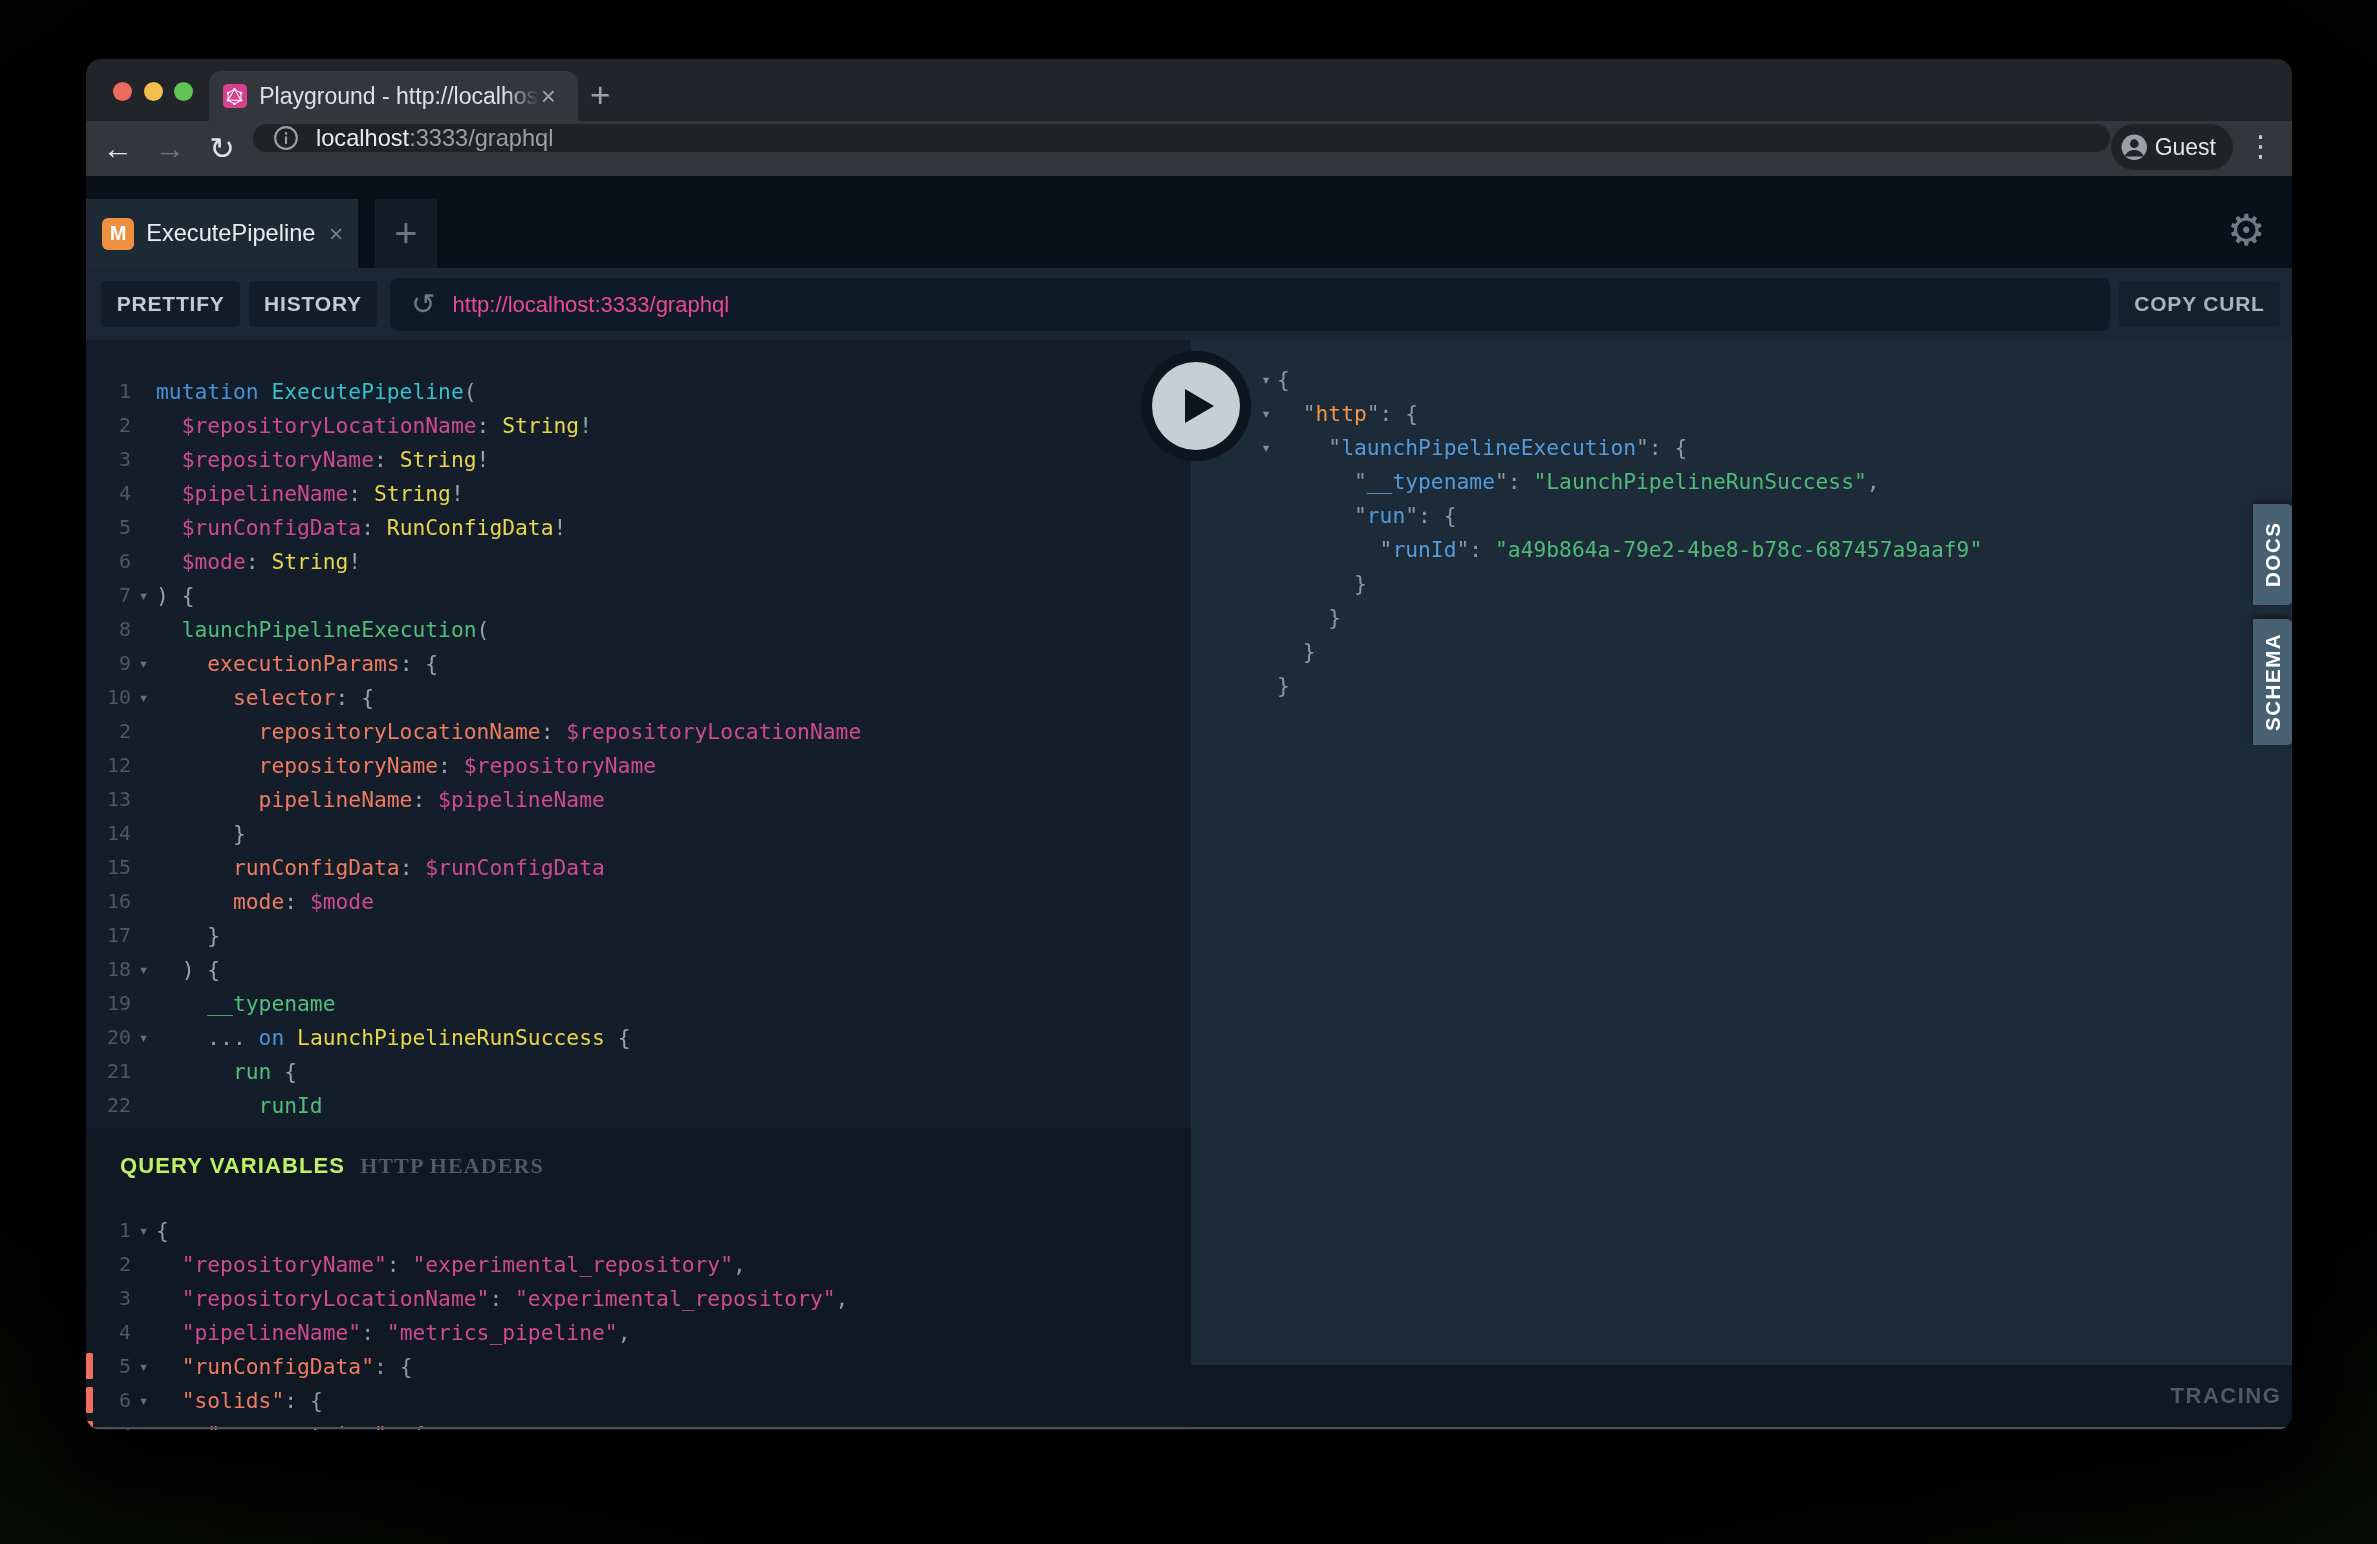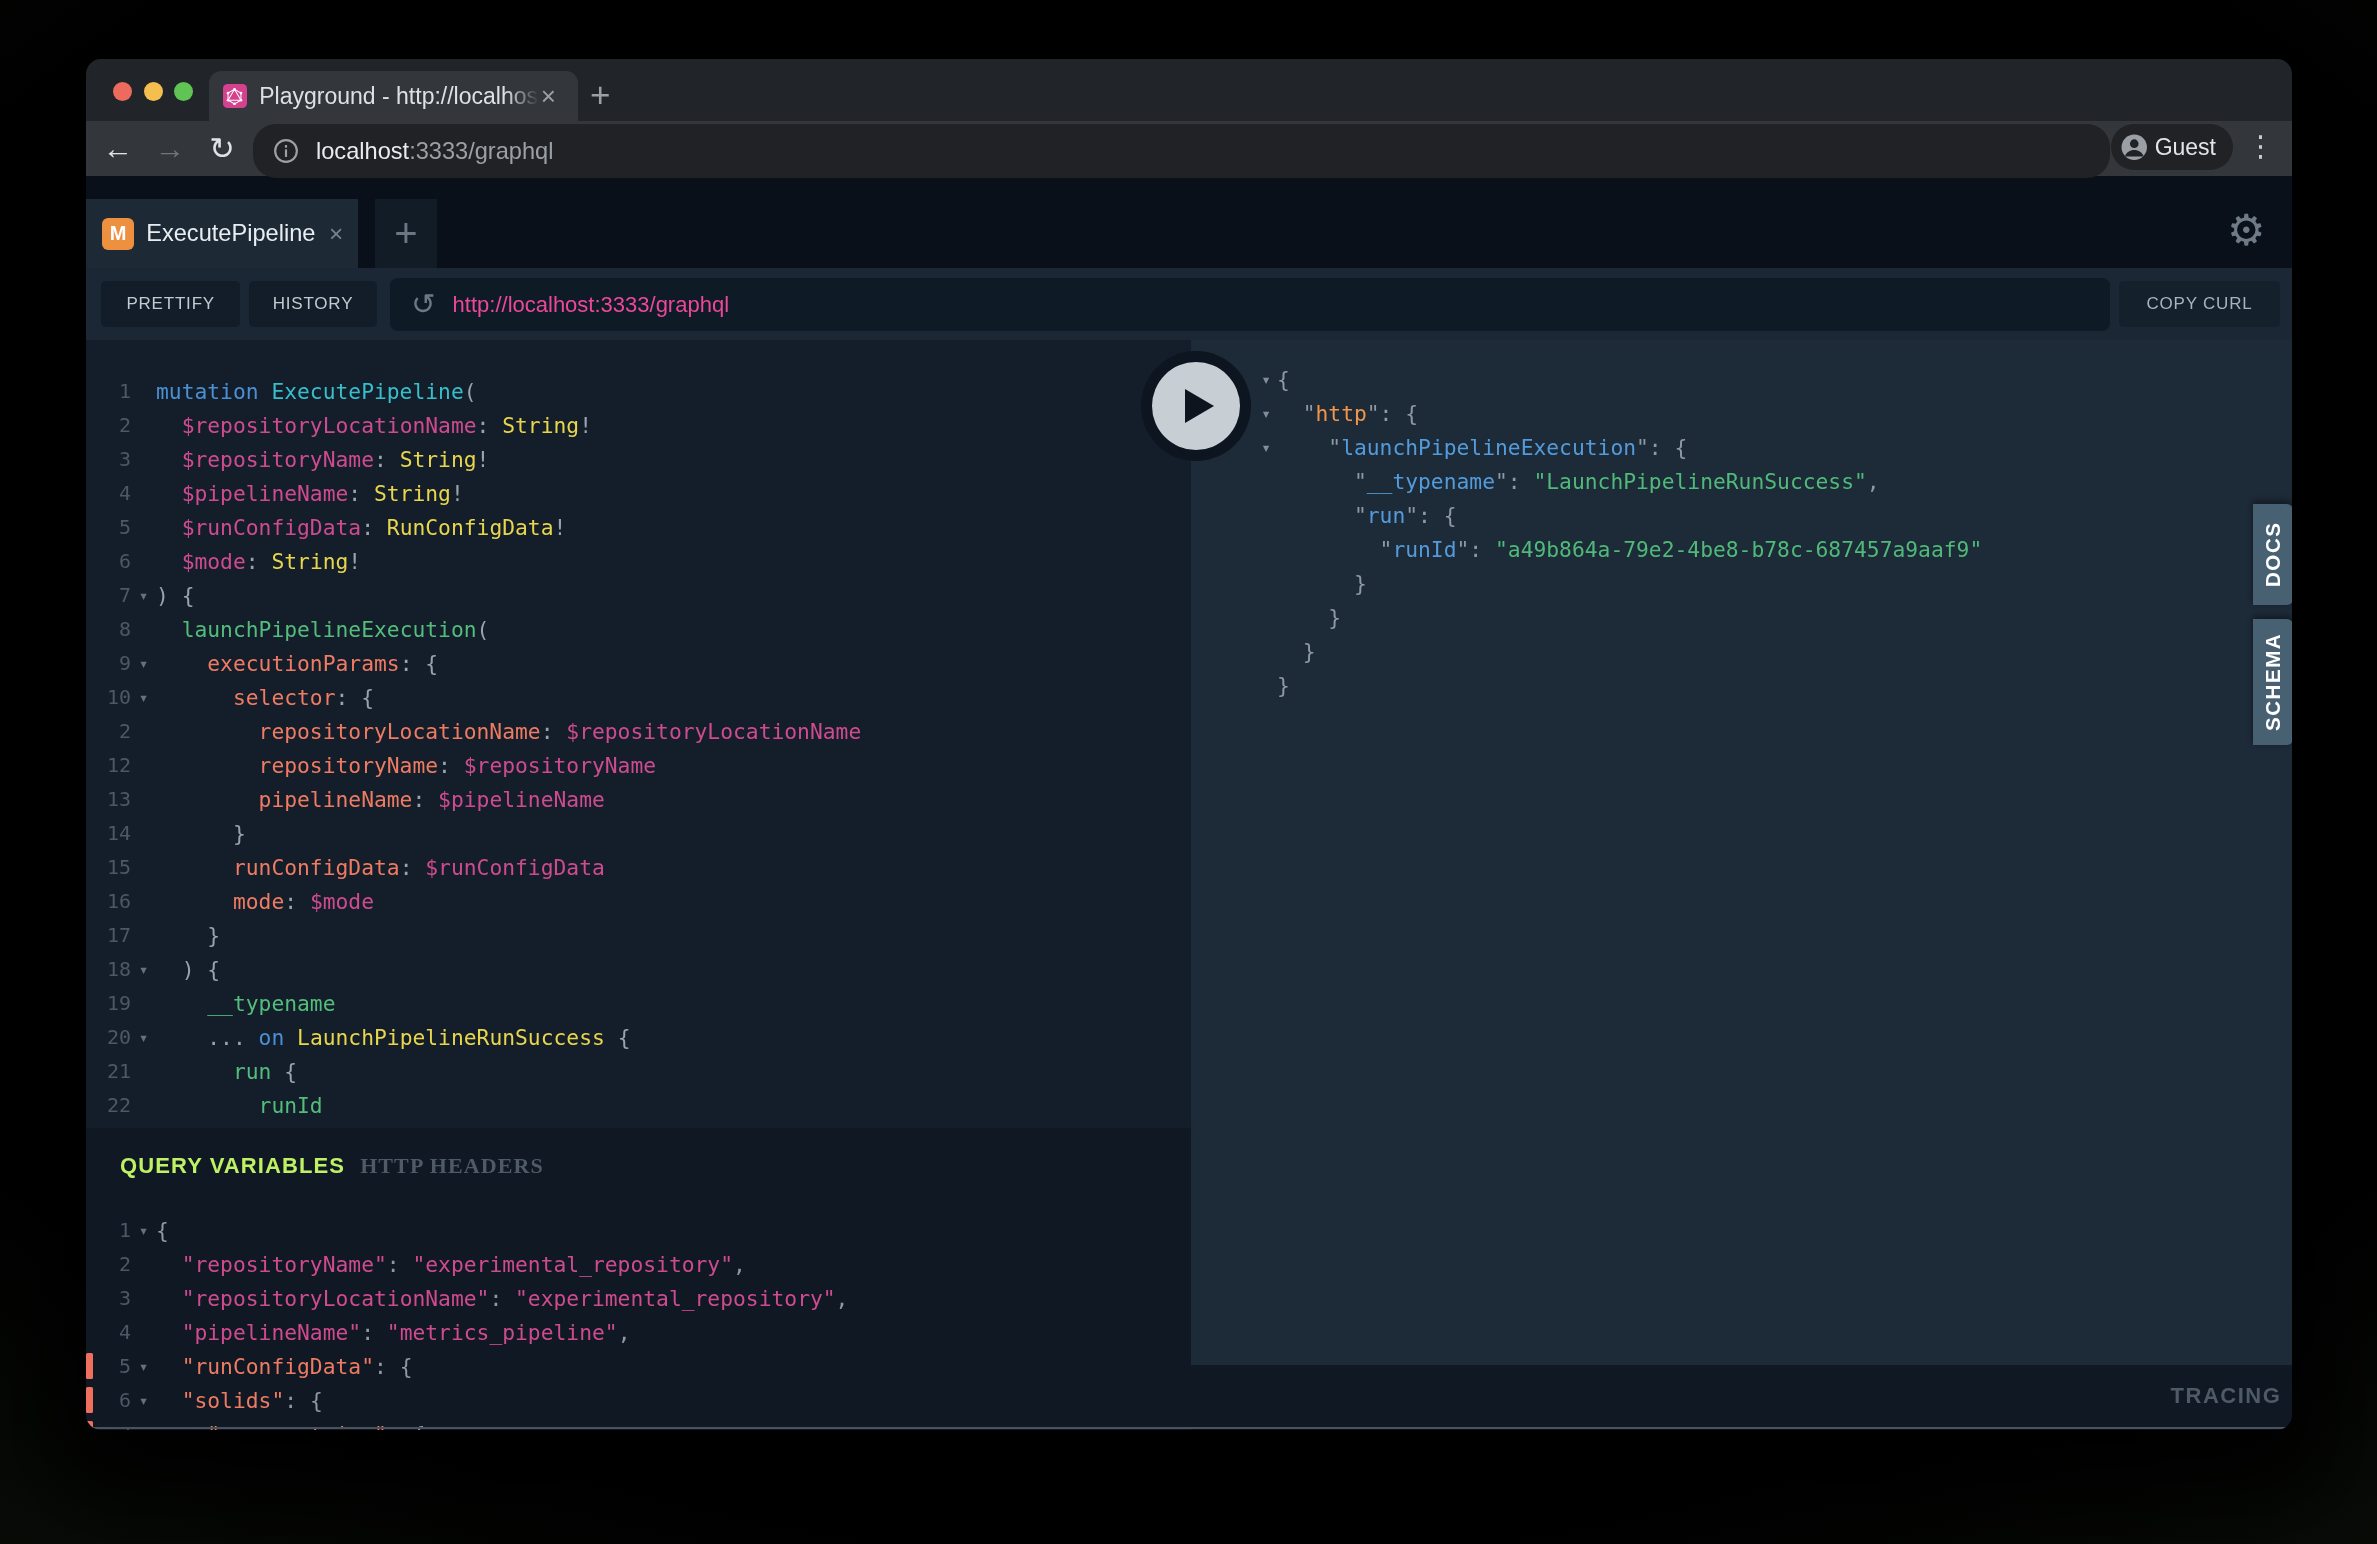--- a/index.html
+++ b/index.html
@@ -14,38 +14,38 @@
   .btab{position:absolute;left:123px;top:12.2px;width:369px;height:50px;background:#33363b;
     border-radius:12.2px 12.2px 0 0;display:flex;align-items:center;}
   .favicon{width:24.4px;height:24.4px;border-radius:4.6px;margin-left:13.7px;display:flex;align-items:center;justify-content:center;flex:none;}
   .btab-title{margin-left:12.2px;width:280px;overflow:hidden;white-space:nowrap;font-size:23px;color:#dde1e5;
     -webkit-mask-image:linear-gradient(90deg,#000 88%,transparent);mask-image:linear-gradient(90deg,#000 88%,transparent);}
   .btab-close{margin-left:1.5px;font-size:26px;color:#9aa0a6;line-height:1;}
   .newtab{position:absolute;left:504px;top:21.3px;font-size:35px;color:#9aa0a6;line-height:30.5px;}
   .chrome-toolbar{position:absolute;left:0;top:62px;width:100%;height:55px;background:#33363b;
     display:flex;align-items:center;}
   .navic{font-size:30.5px;line-height:1;text-align:center;}
-  .addr{position:absolute;left:167px;top:65px;width:1857px;height:54px;border-radius:23px;background:#202226;
+  .addr{position:absolute;left:167px;top:65px;width:1857px;height:28px;border-radius:23px;background:#202226;
     display:flex;align-items:center;font-size:23.6px;}
   .guest{position:absolute;left:2025px;top:65px;width:122px;height:46px;border-radius:23px;background:#202226;
     display:flex;align-items:center;justify-content:flex-end;padding-right:17px;box-sizing:border-box;font-size:23px;color:#e3e6e9;}
   .guest svg{position:absolute;left:7.6px;top:7.6px;}
   .kebab{position:absolute;left:2160px;top:70px;font-size:29px;color:#c9cdd2;letter-spacing:0;}
   
   .pgtab{position:absolute;left:0;top:140px;width:272px;height:69px;background:#1d2935;display:flex;align-items:center;}
   .pgbadge{width:32px;height:32px;border-radius:6.1px;margin-left:16px;display:flex;align-items:center;justify-content:center;
     color:#fff;font-size:20px;font-weight:bold;flex:none;}
   .pgtab-title{margin-left:12.2px;font-size:23.6px;color:#e8edf2;}
   .pgtab-close{margin-left:13.7px;font-size:24.4px;color:#76828e;}
   .pgplus{position:absolute;left:289px;top:140px;width:62px;height:69px;background:#121c27;
     display:flex;align-items:center;justify-content:center;font-size:40px;color:#6b7683;}
   .gear{position:absolute;left:2141px;top:146px;font-size:43px;color:#6e7a86;}
   .pgtoolbar{position:absolute;left:0;top:209px;width:100%;height:72px;background:#1b2734;}
   .tbtn{position:absolute;top:222px;height:46px;border-radius:4.6px;background:#121d29;color:#c3cad1;
-    font-size:17px;font-weight:normal;letter-spacing:0.8px;display:flex;align-items:center;justify-content:center;box-sizing:border-box;}
+    font-size:21px;font-weight:bold;letter-spacing:0.8px;display:flex;align-items:center;justify-content:center;box-sizing:border-box;}
   .urlbar{position:absolute;left:304px;top:219px;width:1720px;height:53px;border-radius:7.6px;background:#0f1a27;
     display:flex;align-items:center;}
   .urlbar .hist-ic{margin-left:21.3px;font-size:29px;color:#6d7885;line-height:1;}
   .urlbar .urltext{margin-left:17px;font-size:22px;color:#ec4899;}
   .copycurl{left:2033px;width:161px;background:#15202d;color:#aab3bc;}
   
   .editor-pane{position:absolute;left:0;top:281px;width:1105px;height:788px;background:#141e2a;overflow:hidden;}
   .vars-pane{position:absolute;left:0;top:1069px;width:1105px;height:302px;background:#0f1823;overflow:hidden;}
   .resp-pane{position:absolute;left:1105px;top:281px;width:1101px;height:1025px;background:#1d2a38;overflow:hidden;}
   .footer{position:absolute;left:1105px;top:1306px;width:1101px;height:62px;background:#0f1823;

